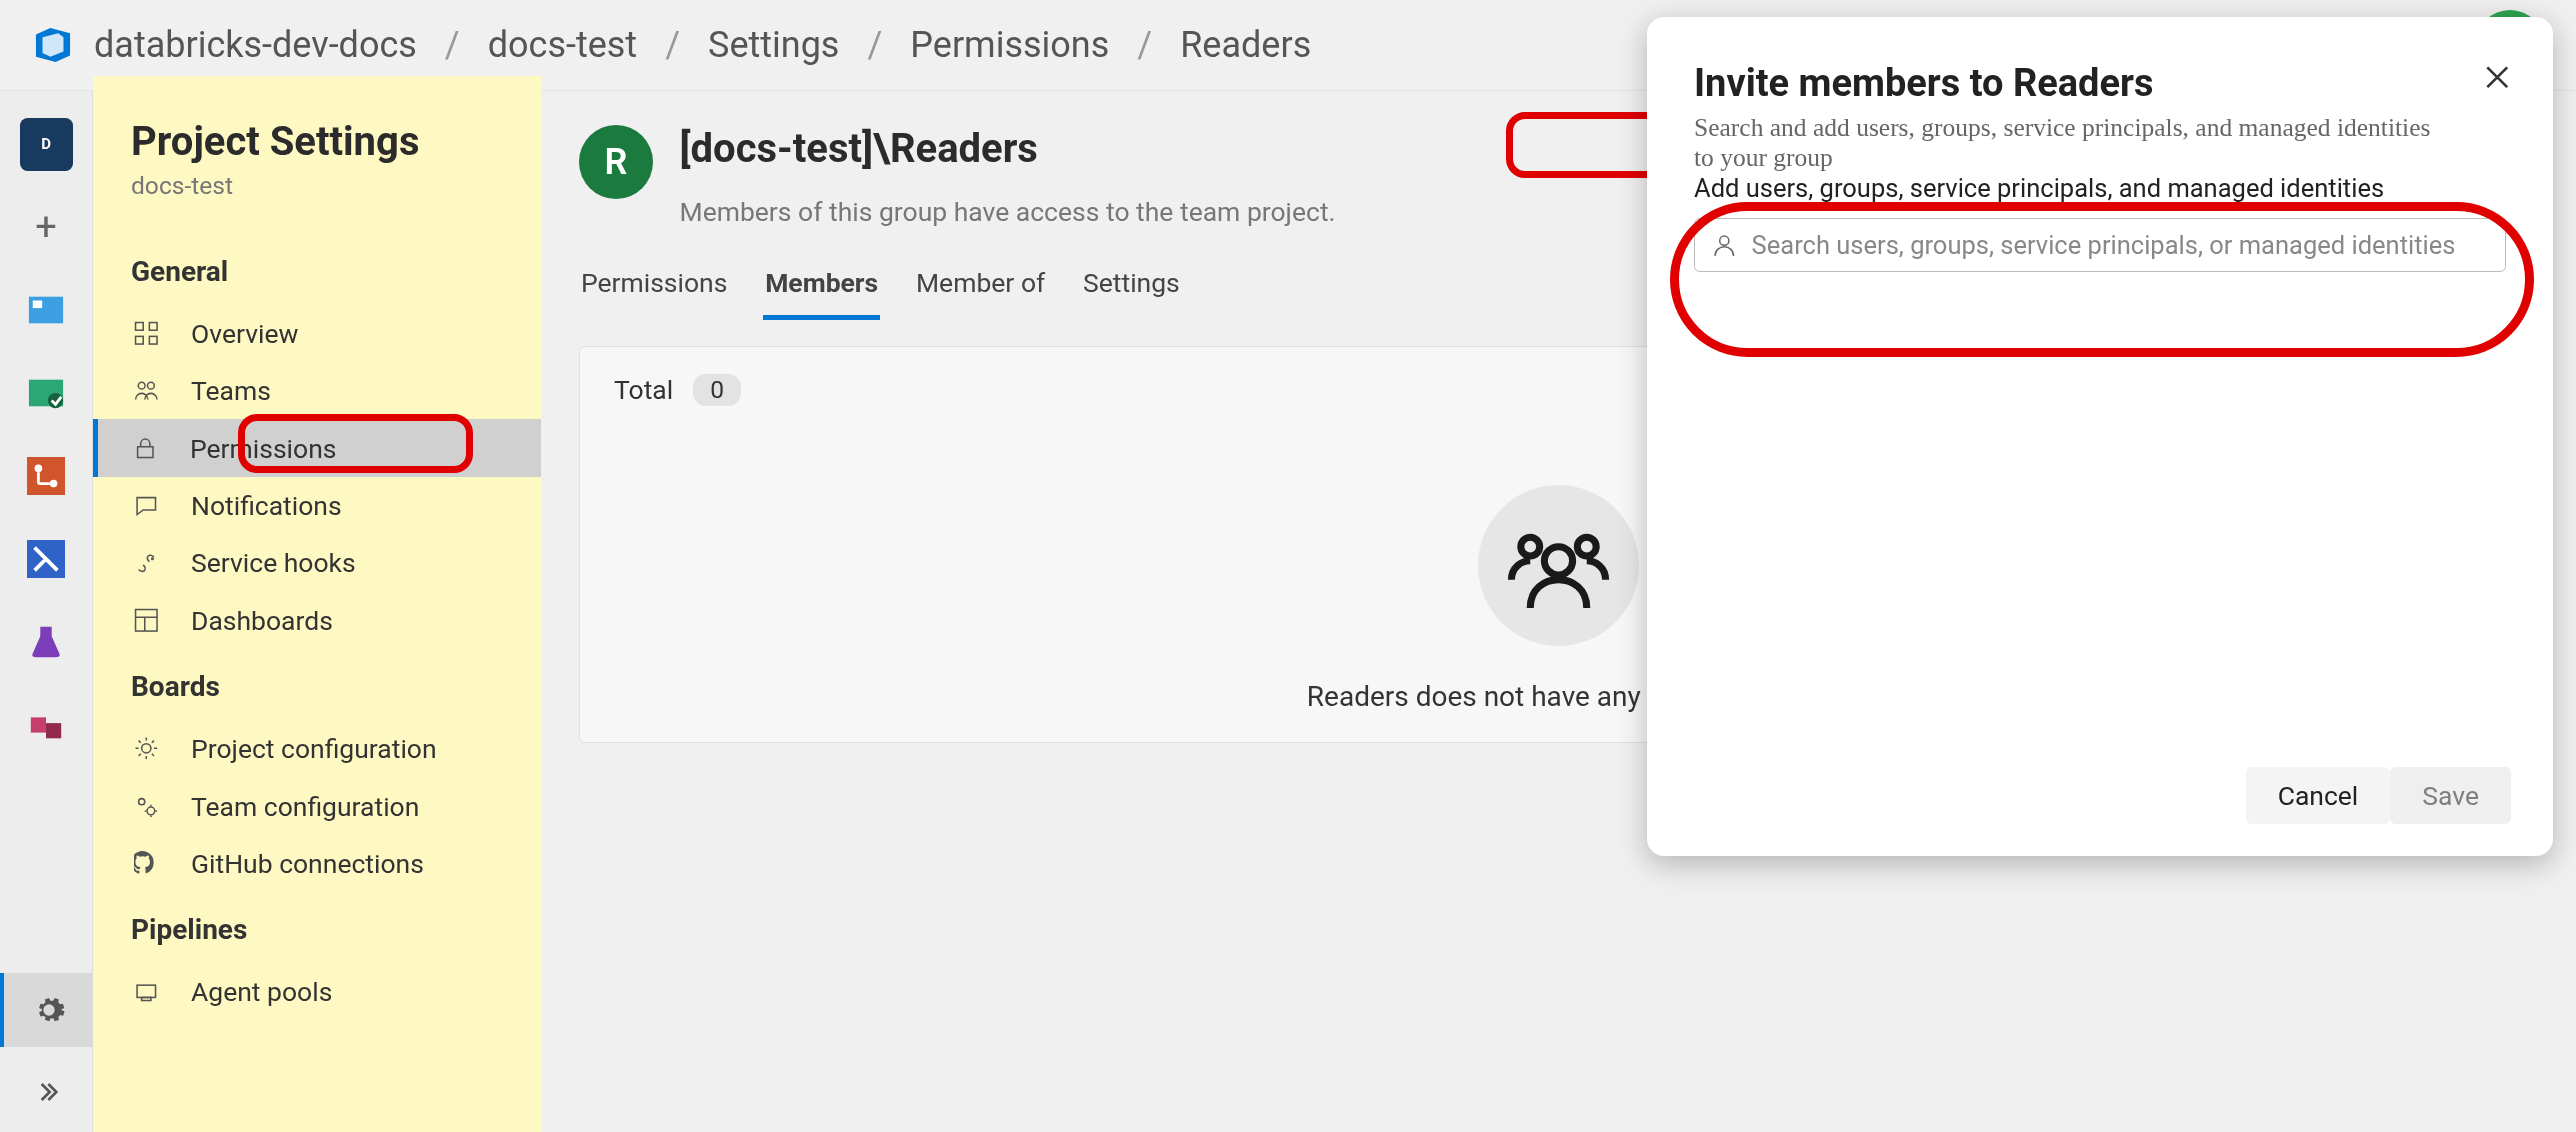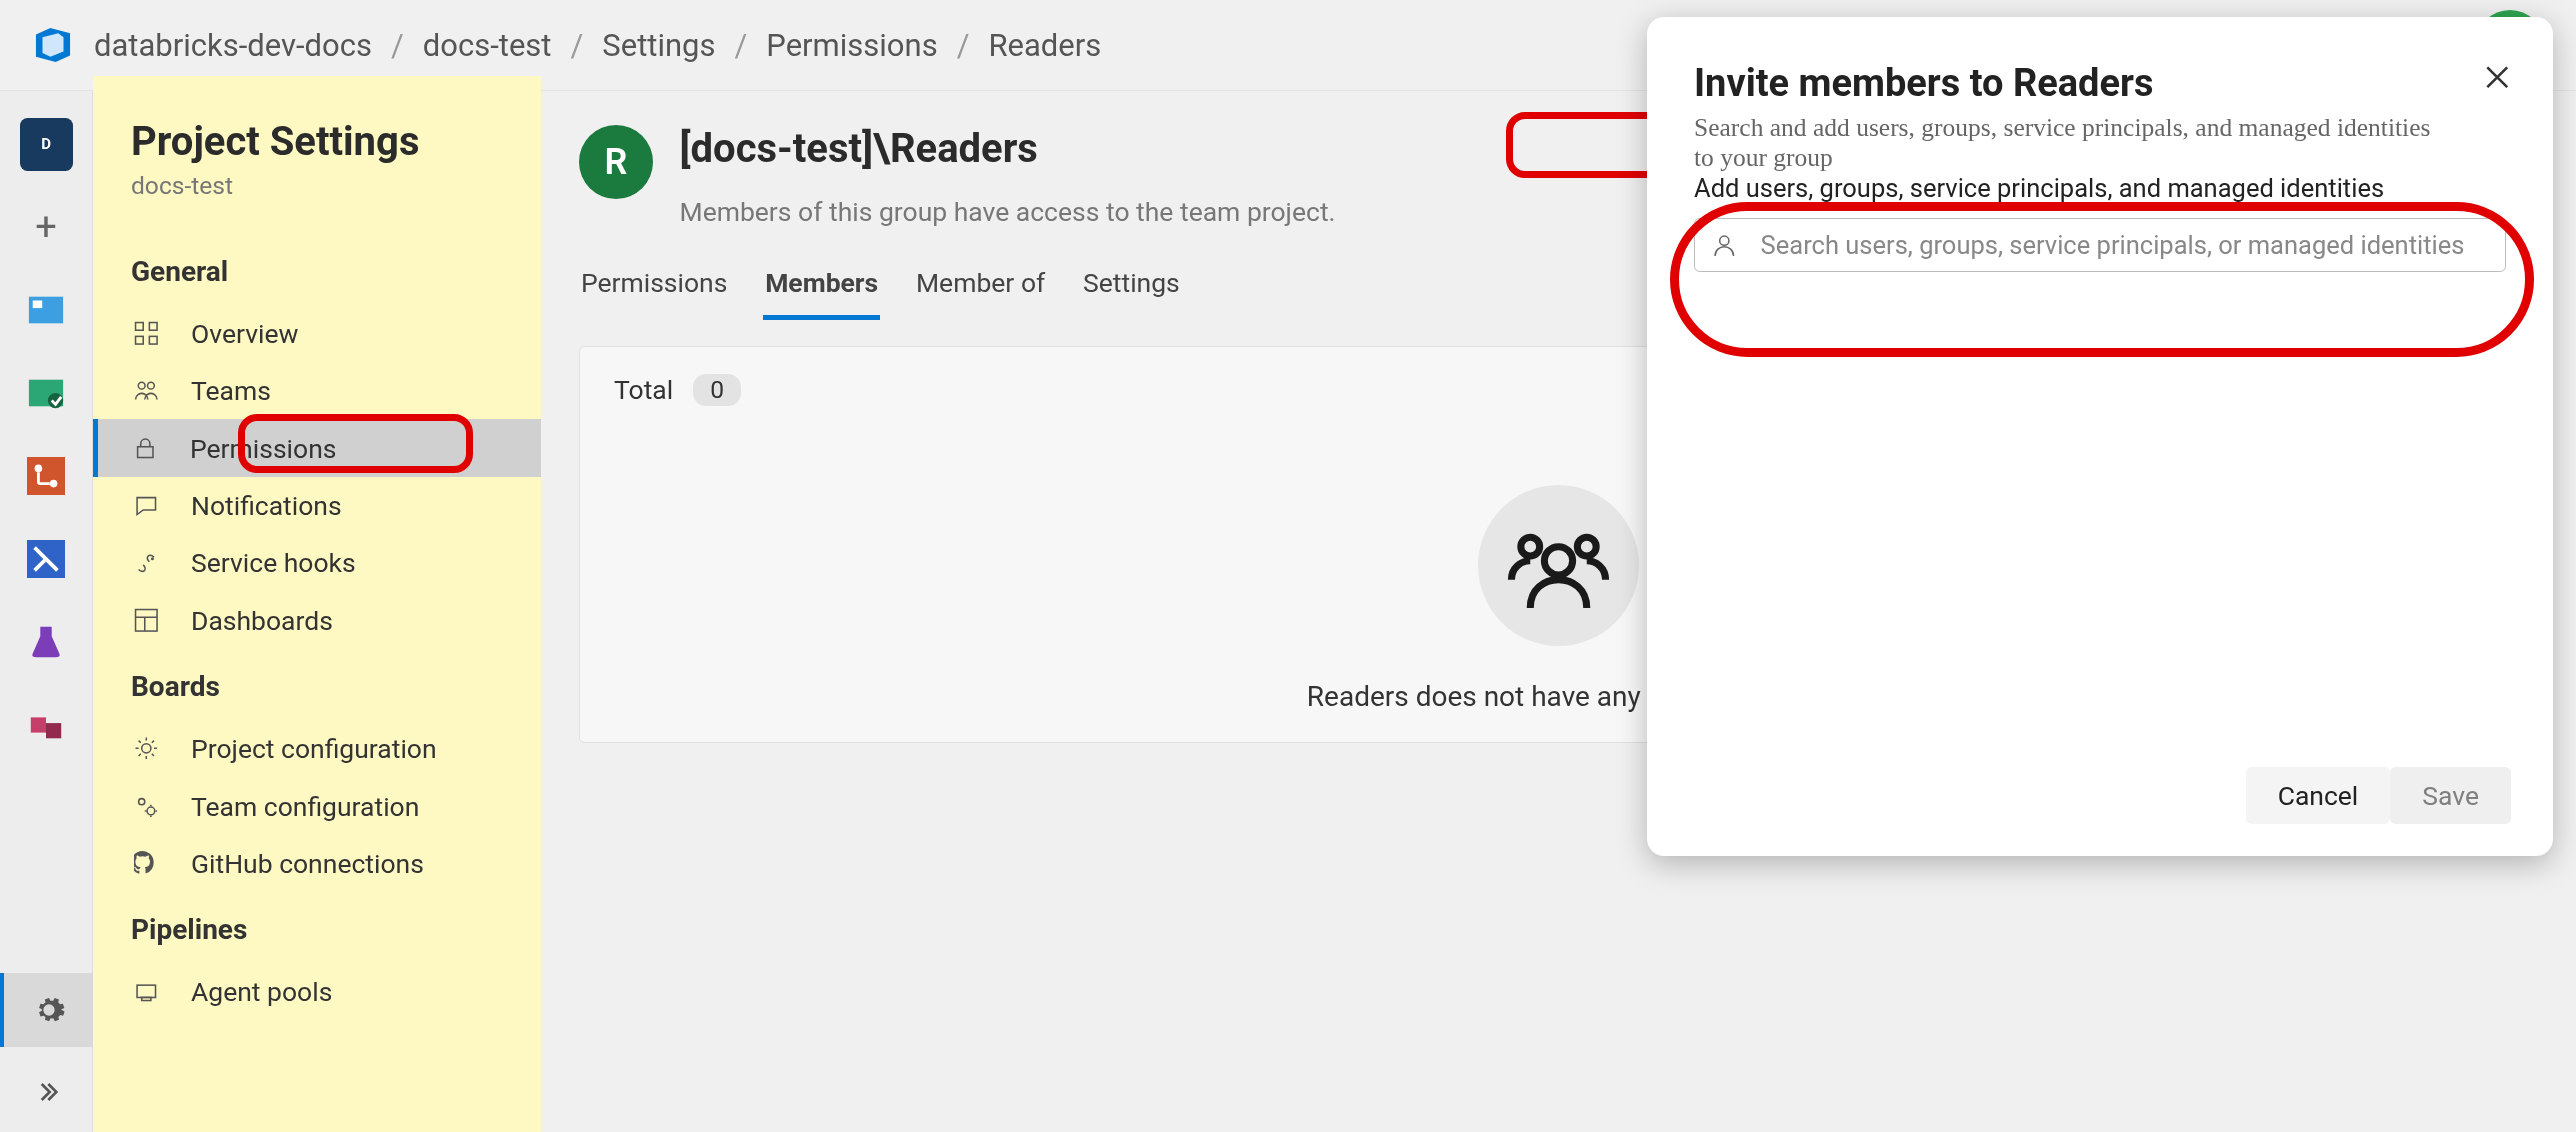--- a/index.html
+++ b/index.html
@@ -7,21 +7,21 @@
 
 
 .topbar {
   position: absolute; left: 0; top: 0; right: 0; height: 91px;
   background: #f0f0f0; display: flex; align-items: center; padding-left: 28px; gap: 17px;
   border-bottom: 1.9px solid #e4e4e4;
 }
 .topbar .logo {
   width: 49px; height: 49px; display: flex; align-items: center; justify-content: center;
 }
-.breadcrumb { display: flex; align-items: center; gap: 19px; font-size: 31px; color: #555; }
+.breadcrumb { display: flex; align-items: center; gap: 28px; font-size: 36px; color: #555; }
 .breadcrumb .sep { color: #999; }
 .breadcrumb .crumb { color: #555; cursor: pointer; }
 .topbar .search-box {
   position: absolute; right: 123px; top: 17px; width: 388px; height: 53px;
   border: 1.9px solid #b3b3b3; border-radius: 5.7px; background: #fafafa;
 }
 .topbar .avatar-top {
   position: absolute; right: 32px; top: 9.5px; width: 68px; height: 68px;
   border-radius: 50%; background: #2ea44f;
 }
@@ -110,21 +110,21 @@
   padding: 44px 47px 30px;
 }
 .dlg-title { font-size: 38px; font-weight: 700; color: #222; }
 .dlg-sub { font-size: 25.5px; color: #666; margin-top: 7.6px; max-width: 757px; font-family: Liberation Serif, serif; }
 .dlg-close {
   position: absolute; right: 38px; top: 42px; width: 36px; height: 36px; cursor: pointer;
   display: flex; align-items: center; justify-content: center;
 }
 .dlg-label { font-size: 25.5px; color: #222; }
 .dlg-input-wrap {
-  margin-top: 15px; display: flex; align-items: center; gap: 24px;
+  margin-top: 15px; display: flex; align-items: center; gap: 15px;
   border: 1.9px solid #bbb; border-radius: 5.7px; padding: 11.3px 17px; background: #fff;
 }
 .dlg-input-wrap input {
   flex: 1; border: none; outline: none; font-size: 25.5px; color: #333; background: transparent;
 }
 .dlg-input-wrap input::placeholder { color: #888; }
 .dlg-red-ring {
   position: absolute; left: 23px; top: 185px; width: 864px; height: 155px;
   border: 9.5px solid #e00000; border-radius: 78px; pointer-events: none;
 }

